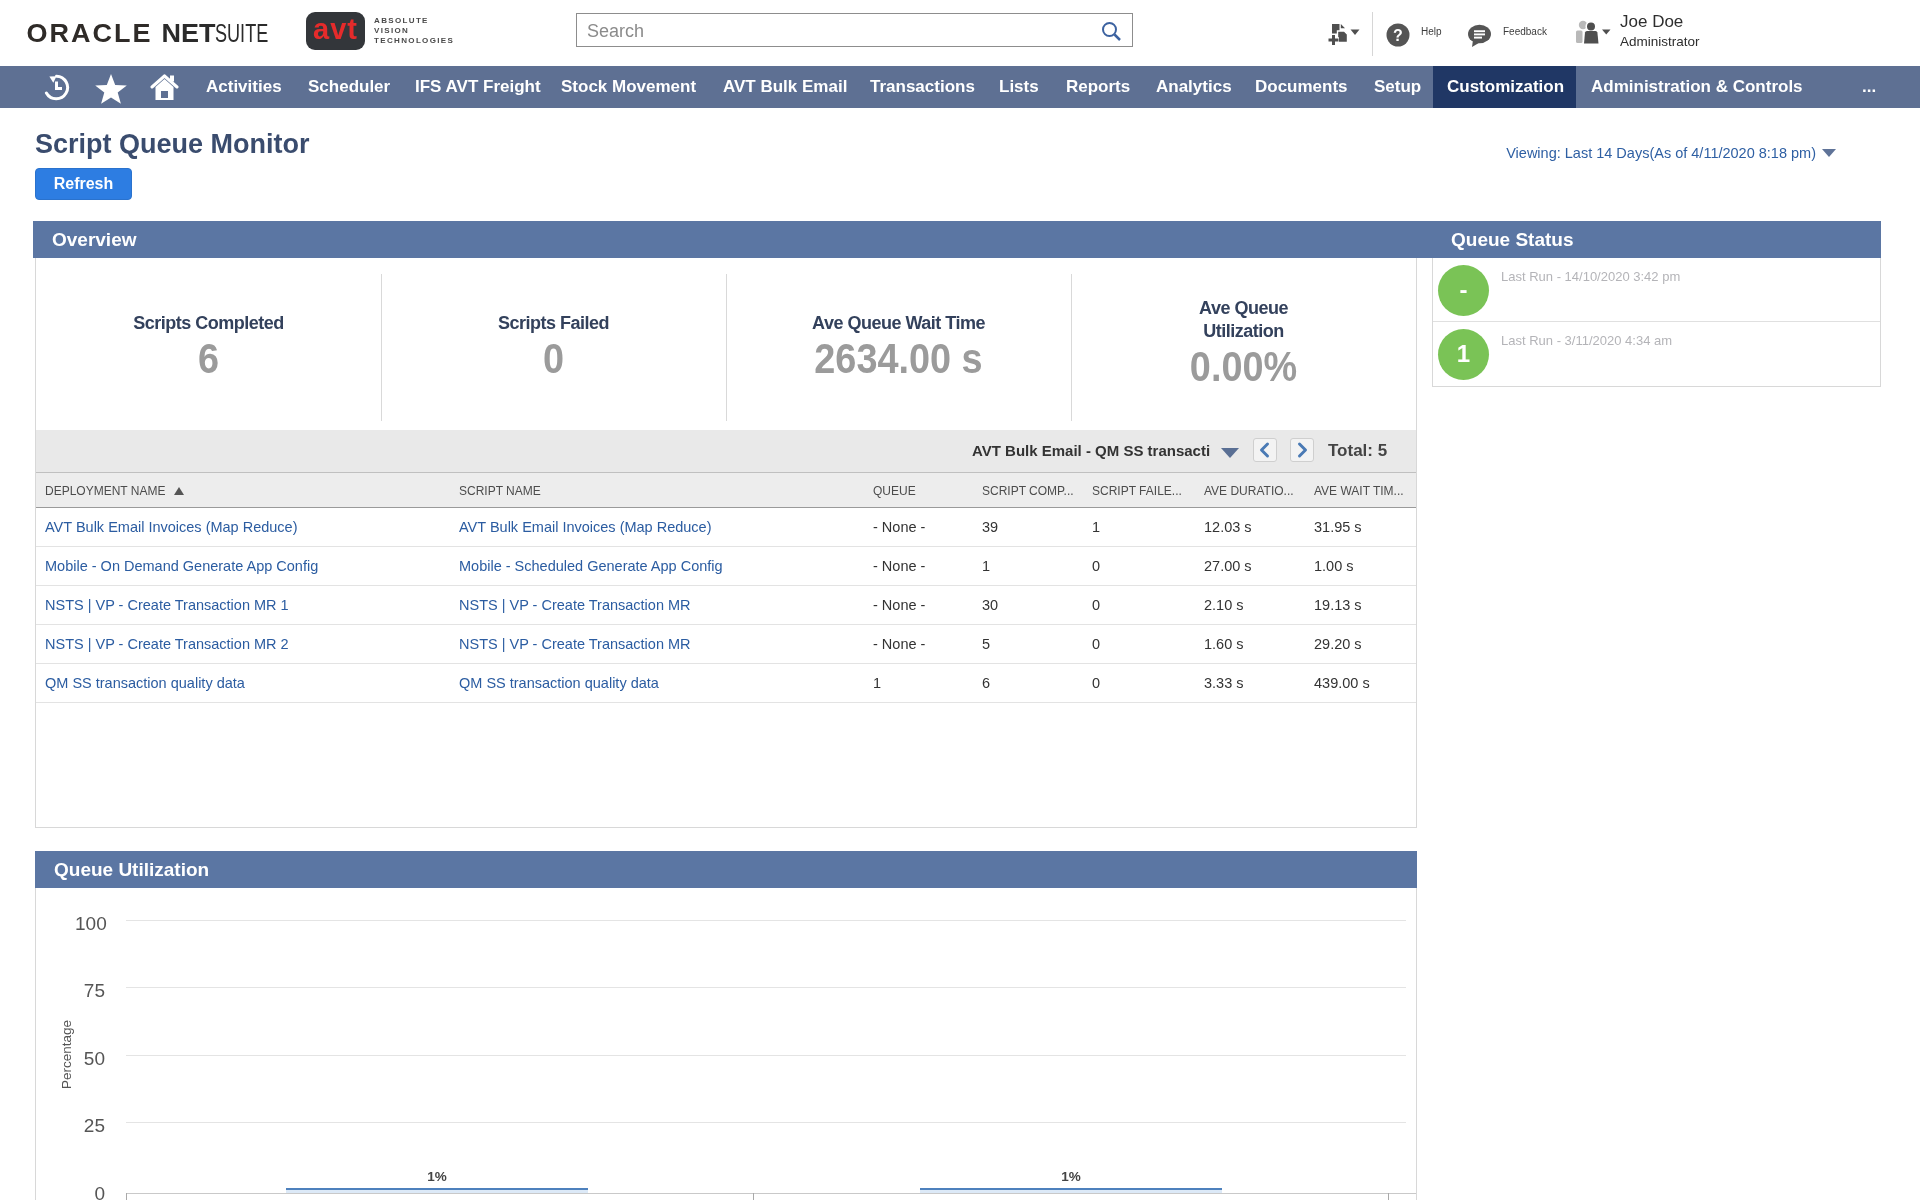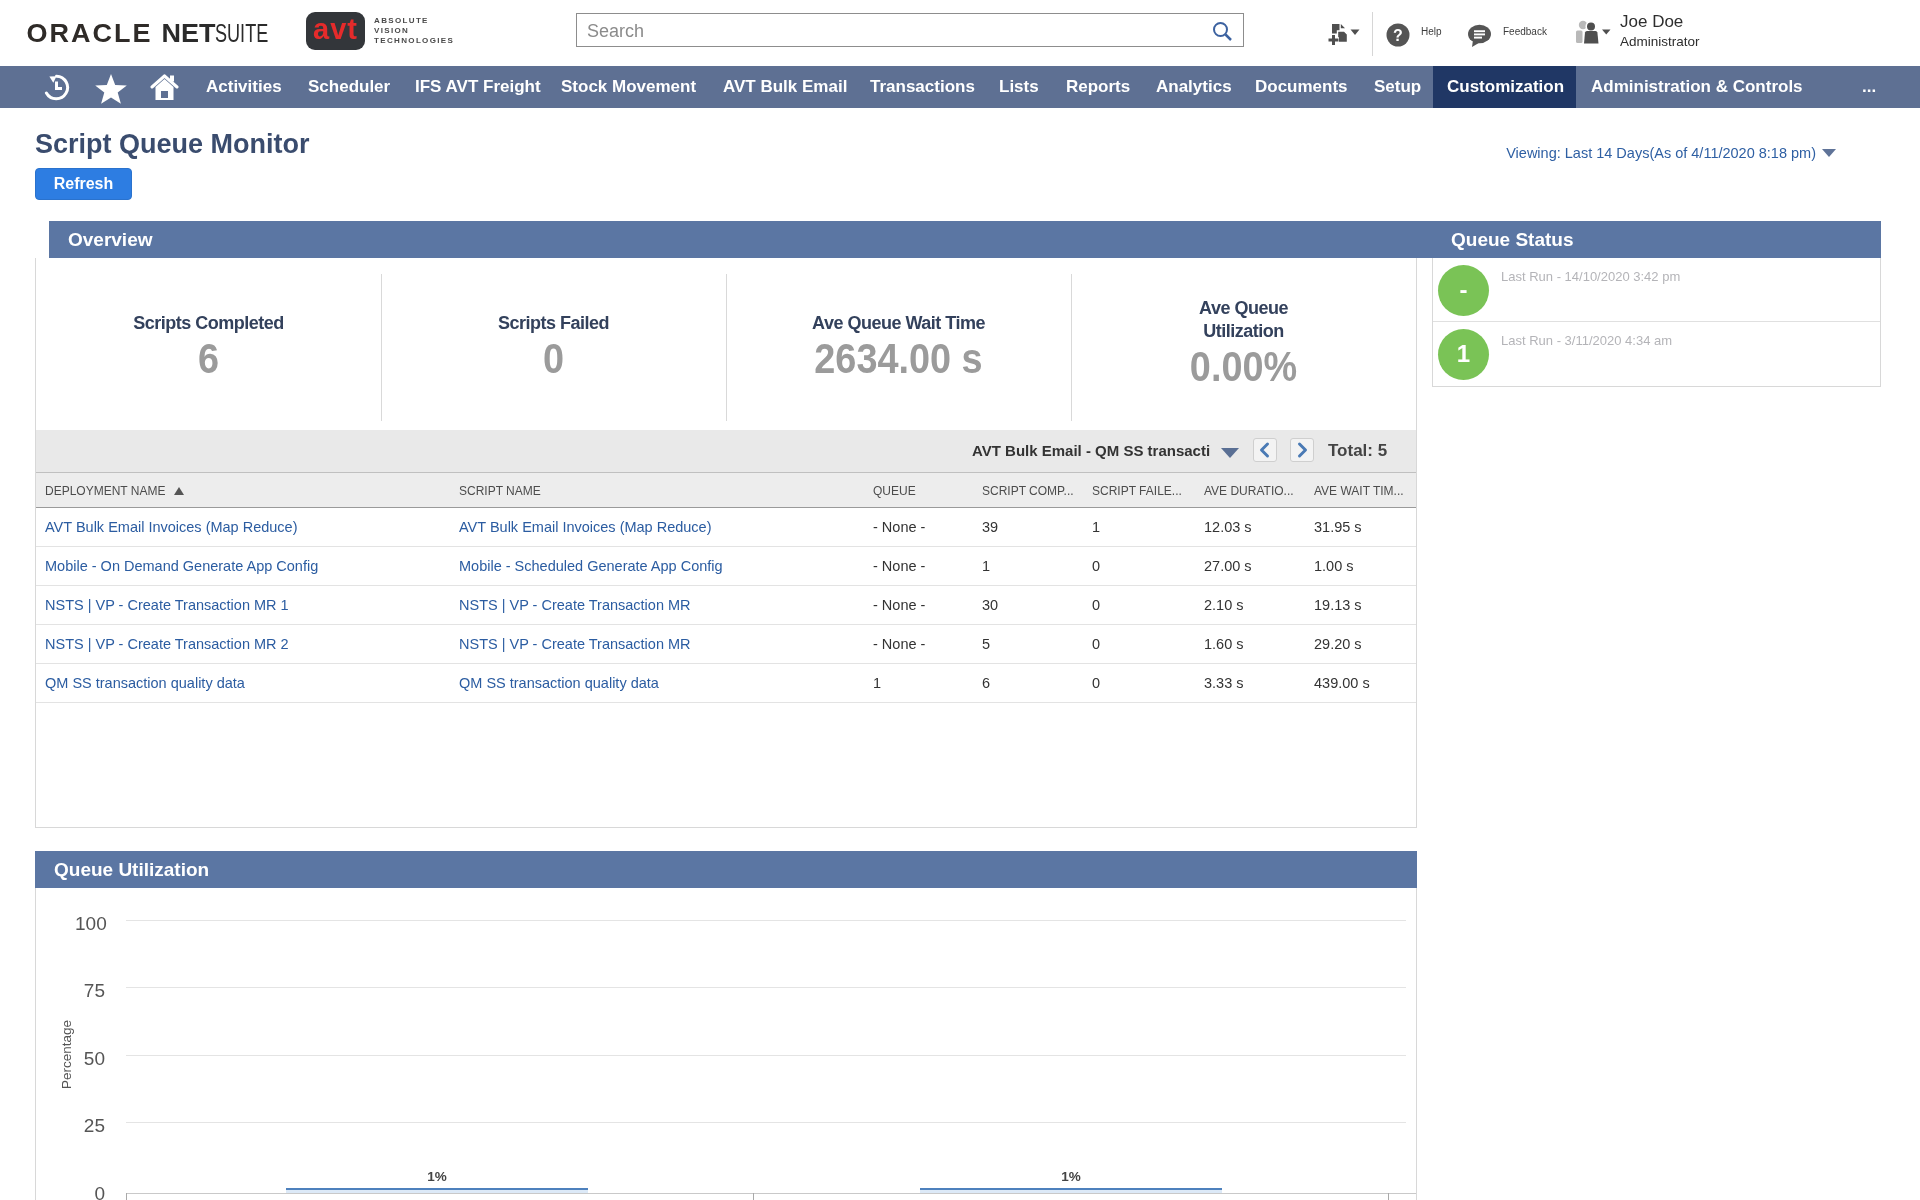--- a/index.html
+++ b/index.html
@@ -6,21 +6,21 @@
 html,body { width:1920px; height:1200px; overflow:hidden; background:#fff;
   font-family:"Liberation Sans", sans-serif; }
 #page { position:relative; width:1920px; height:1200px; background:#fff;padding-left:11px; }
 .abs { position:absolute; }
 
 
 #topbar { position:absolute; left:0; top:0; width:1920px; height:66px; background:#fff; }
 #oracle { position:absolute; left:28px; top:21px; width:260px; height:30px; overflow:visible; }
 #avtbox { position:absolute; left:306px; top:12px; width:59px; height:38px; background:#33363a; border-radius:9px; color:#e52b2b; font-weight:700; font-size:29px; text-align:center; line-height:34px; letter-spacing:1px; }
 #avttxt { position:absolute; left:374px; top:16px; font-size:8px; font-weight:700; color:#4a4a4a; letter-spacing:1.35px; line-height:10px; }
-#searchbox { position:absolute; left:576px; top:13px; width:668px; height:34px; border:1px solid #8d8d8d; background:#fff; }
+#searchbox { position:absolute; left:576px; top:13px; width:557px; height:34px; border:1px solid #8d8d8d; background:#fff; }
 #searchbox span.ph { position:absolute; left:10px; top:7px; font-size:18px; color:#8b8b8b; }
 #searchbox svg { position:absolute; right:9px; top:6px; }
 .tbtxt { font-size:10px; color:#3c3c3c; }
 
 
 #nav { position:absolute; left:0; top:66px; width:1920px; height:42px; background:#5e7093; }
 .navitem { position:absolute; top:0; height:42px; line-height:42px; color:#fff; font-weight:700; font-size:17px; white-space:nowrap; }
 #navactive { position:absolute; left:1433px; top:0; width:143px; height:42px; background:#203765; }
 
 
@@ -153,21 +153,21 @@
     <div class="navitem" style="left:1447px;">Customization</div>
     <div class="navitem" style="left:1591px;">Administration &amp; Controls</div>
     <div class="navitem" style="left:1862px;">...</div>
   </div>
 
   <div id="title">Script Queue Monitor</div>
   <div id="viewing">Viewing: Last 14 Days(As of 4/11/2020 8:18 pm)</div>
   <div id="viewcaret"></div>
   <div id="refresh">Refresh</div>
 
-  <div class="cardhdr" style="left:49px; top:221px; width:1429px; height:37px;">
+  <div class="cardhdr" style="left:33px; top:221px; width:1429px; height:37px;">
       <span>Overview</span>
     </div>
   <div class="cardbody" id="ovbody" style="left:35px; top:258px; width:1382px; height:570px;">
     <div class="metriccol" style="left:0px; width:345px;">
       <div class="mlabel" style="margin-top:54px;">Scripts Completed</div>
       <div class="mnum">6</div>
     </div>
     <div class="metriccol" style="left:345px; width:345px;">
       <div class="mlabel" style="margin-top:54px;">Scripts Failed</div>
       <div class="mnum">0</div>

